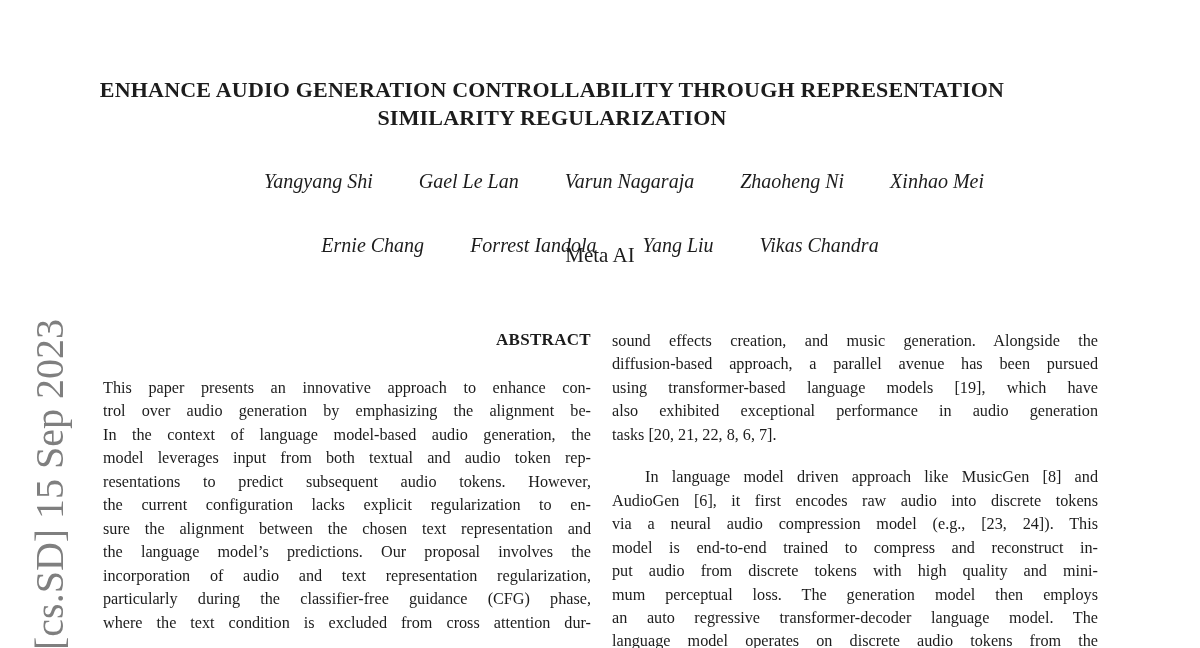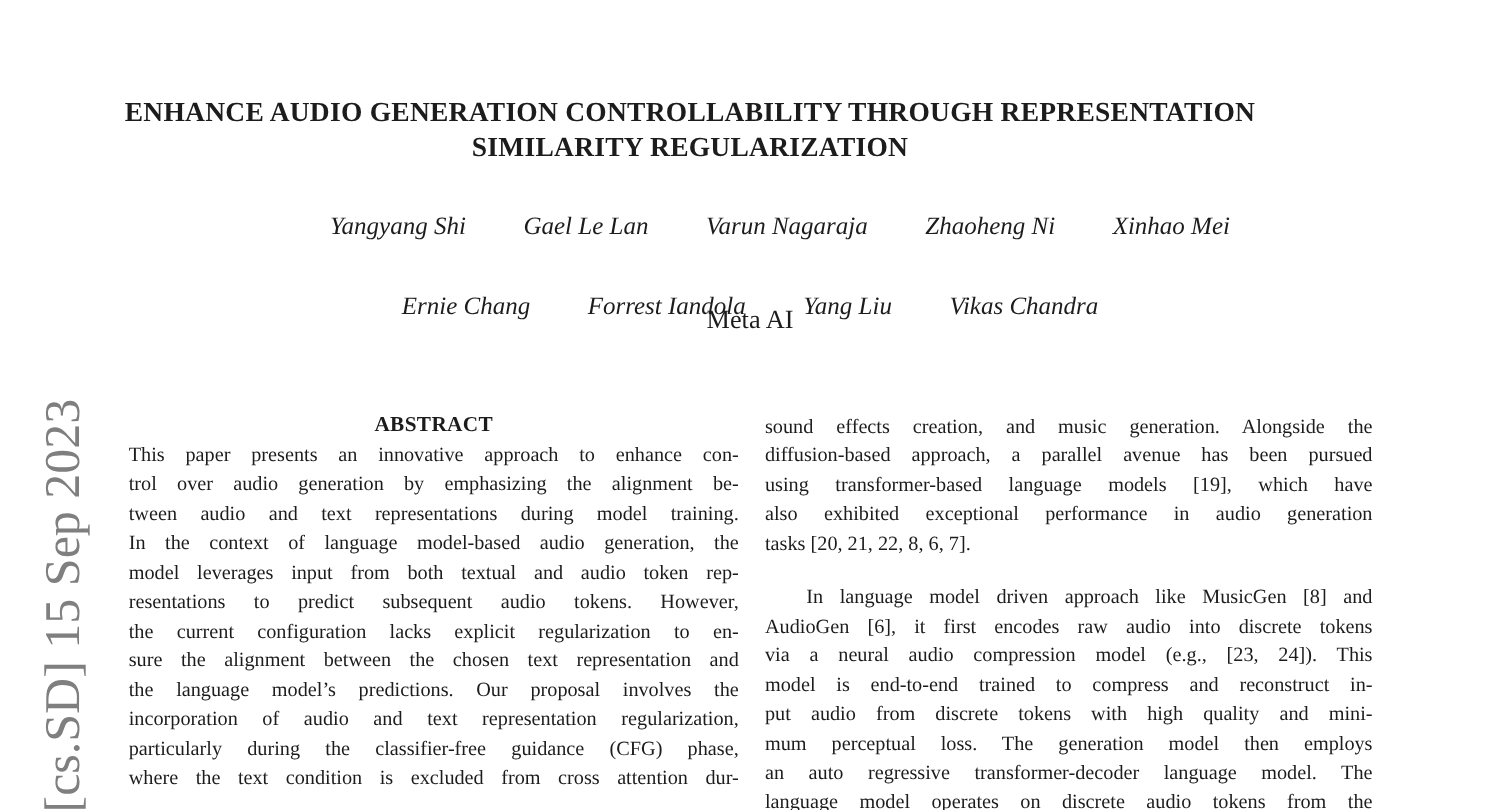--- a/index.html
+++ b/index.html
@@ -19,22 +19,22 @@
     position:absolute;left:0;width:1200px;display:flex;justify-content:center;
     gap:46px;font-style:italic;font-size:20px;line-height:24px;
   }
   .row1{top:169px;margin-left:24px;}
   .row2{top:197px;margin-top:36px;}
   .affiliation{position:absolute;top:242px;left:0;width:1200px;text-align:center;font-size:21px;line-height:26px;}
   .columns{position:absolute;top:330px;left:103px;width:995px;display:flex;gap:21px;}
   .col-left{width:488px;}
   .col-right{width:486px;}
   .abstract-heading{
-    text-align:center;font-weight:bold;font-size:17px;line-height:19px;
-    margin-bottom:4px;letter-spacing:0.3px;
+    text-align:right;font-weight:bold;font-size:17px;line-height:19px;
+    margin-bottom:28px;letter-spacing:0.3px;
   }
   .para{font-size:16.2px;line-height:23.45px;}
   .jline{text-align:justify;text-align-last:justify;}
   .para.complete .jline:last-child{text-align-last:left;}
   .para.indent-first .jline:first-child{text-indent:33px;}
   .p2{margin-top:19px;}
 </style>
 </head>
 <body>
 
@@ -64,21 +64,20 @@
 
   <div class="affiliation">Meta AI</div>
 
   <div class="columns">
 
     <div class="col col-left">
       <div class="abstract-heading">ABSTRACT</div>
       <div class="para incomplete">
           <div class="jline">This paper presents an innovative approach to enhance con-</div>
           <div class="jline">trol over audio generation by emphasizing the alignment be-</div>
-          <div class="jline">tween audio and text representations during model training.</div>
           <div class="jline">In the context of language model-based audio generation, the</div>
           <div class="jline">model leverages input from both textual and audio token rep-</div>
           <div class="jline">resentations to predict subsequent audio tokens. However,</div>
           <div class="jline">the current configuration lacks explicit regularization to en-</div>
           <div class="jline">sure the alignment between the chosen text representation and</div>
           <div class="jline">the language model’s predictions. Our proposal involves the</div>
           <div class="jline">incorporation of audio and text representation regularization,</div>
           <div class="jline">particularly during the classifier-free guidance (CFG) phase,</div>
           <div class="jline">where the text condition is excluded from cross attention dur-</div>
         </div>

